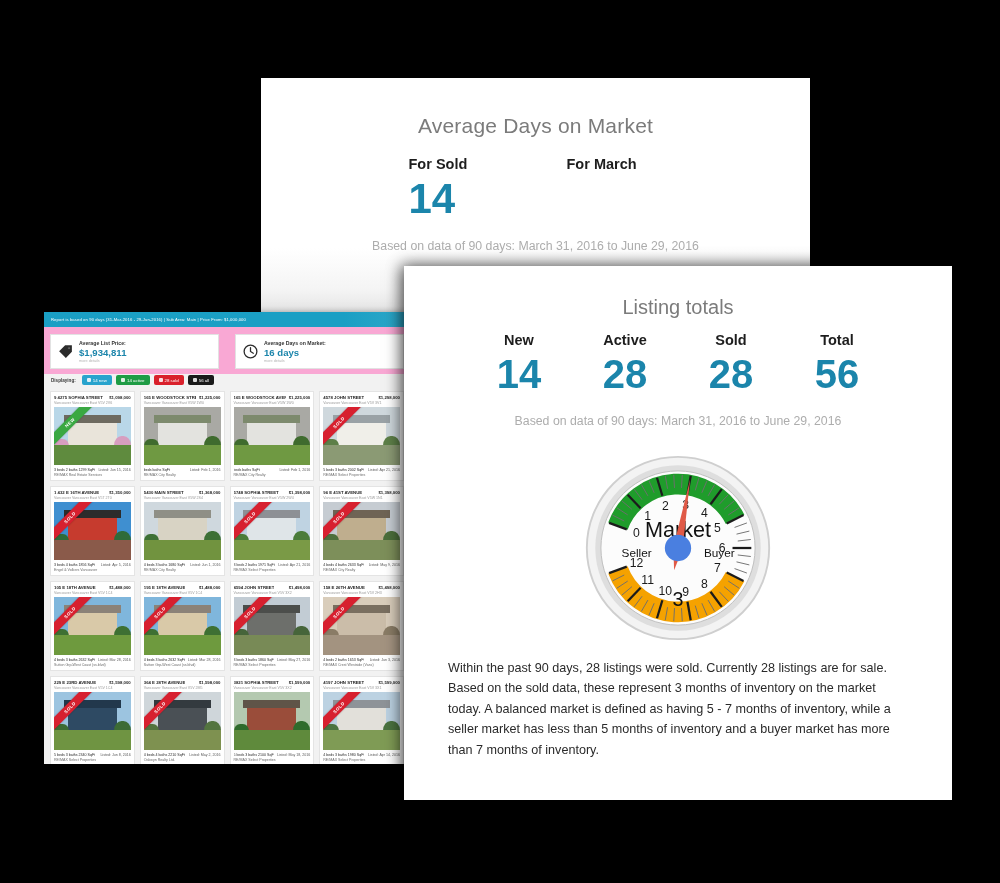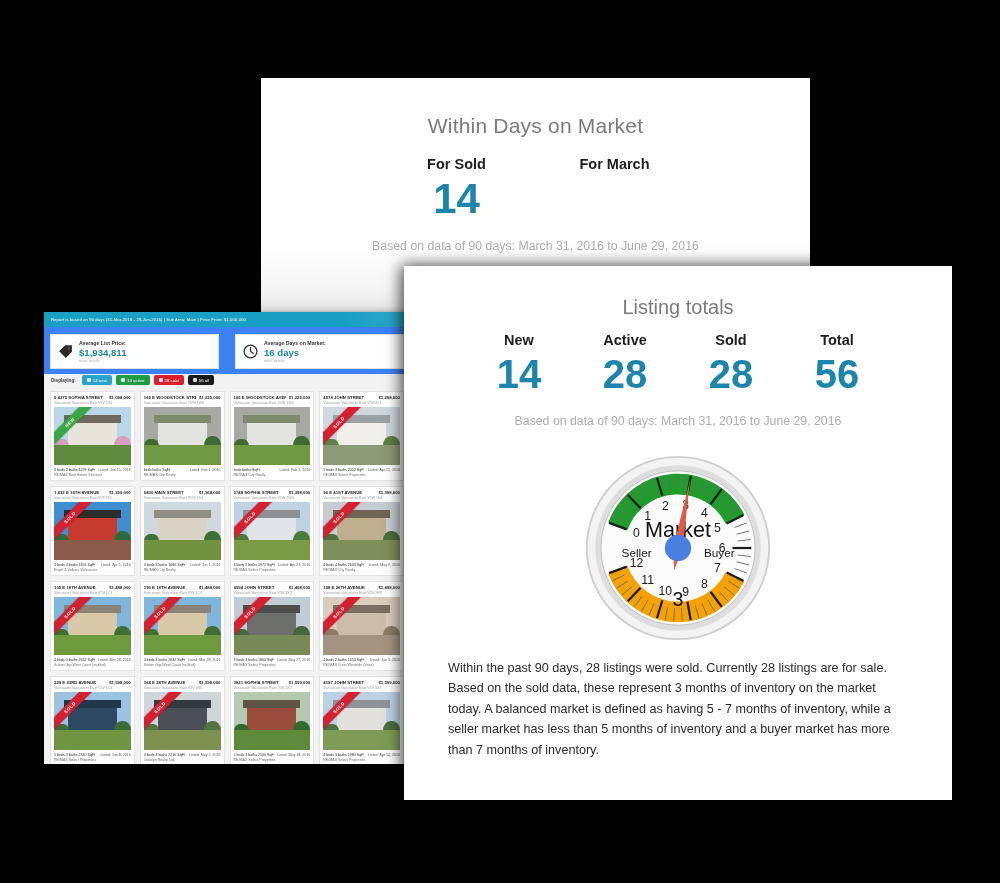--- a/index.html
+++ b/index.html
@@ -51,21 +51,21 @@
     font-weight: 400;
     margin-top: 36px;
     letter-spacing: .2px;
   }
   .dom-cols {
     display: flex;
     justify-content: center;
     gap: 62px;
     margin-top: 18px;
   }
-  .dom-col { text-align: center; width: 96px; }
+  .dom-col { text-align: left; width: 96px; }
   .dom-label {
     font-size: 14.5px;
     font-weight: bold;
     color: #1d1d1d;
   }
   .dom-value {
     font-size: 42px;
     font-weight: bold;
     color: #1b85ab;
     line-height: 1.05;
@@ -96,21 +96,21 @@
     line-height: 15px;
     padding-left: 7px;
     white-space: nowrap;
     overflow: hidden;
     letter-spacing: .1px;
   }
   .rp-stats {
     display: flex;
     gap: 16px;
     padding: 7px 6px 5px 6px;
-    background: #3b82f6;
+    background: #f9a8d4;
   }
   .stat-card {
     background: #ffffff;
     border: 1px solid #e2e2e2;
     flex: 1;
     display: flex;
     align-items: center;
     gap: 5px;
     padding: 5px 6px;
     min-width: 0;
@@ -295,21 +295,21 @@
     color: #2a2a2a;
     text-align: left;
   }
 </style>
 </head>
 <body>
 
 <div class="stage">
 
   <div class="panel" id="dom-panel">
-    <div class="dom-title">Within Days on Market</div>
+    <div class="dom-title">Average Days on Market</div>
     <div class="dom-cols">
       <div class="dom-col">
         <div class="dom-label">For Sold</div>
         <div class="dom-value">14</div>
       </div>
       <div class="dom-col">
         <div class="dom-label">For March</div>
       </div>
     </div>
     <div class="basedon">Based on data of 90 days: March 31, 2016 to June 29, 2016</div>

